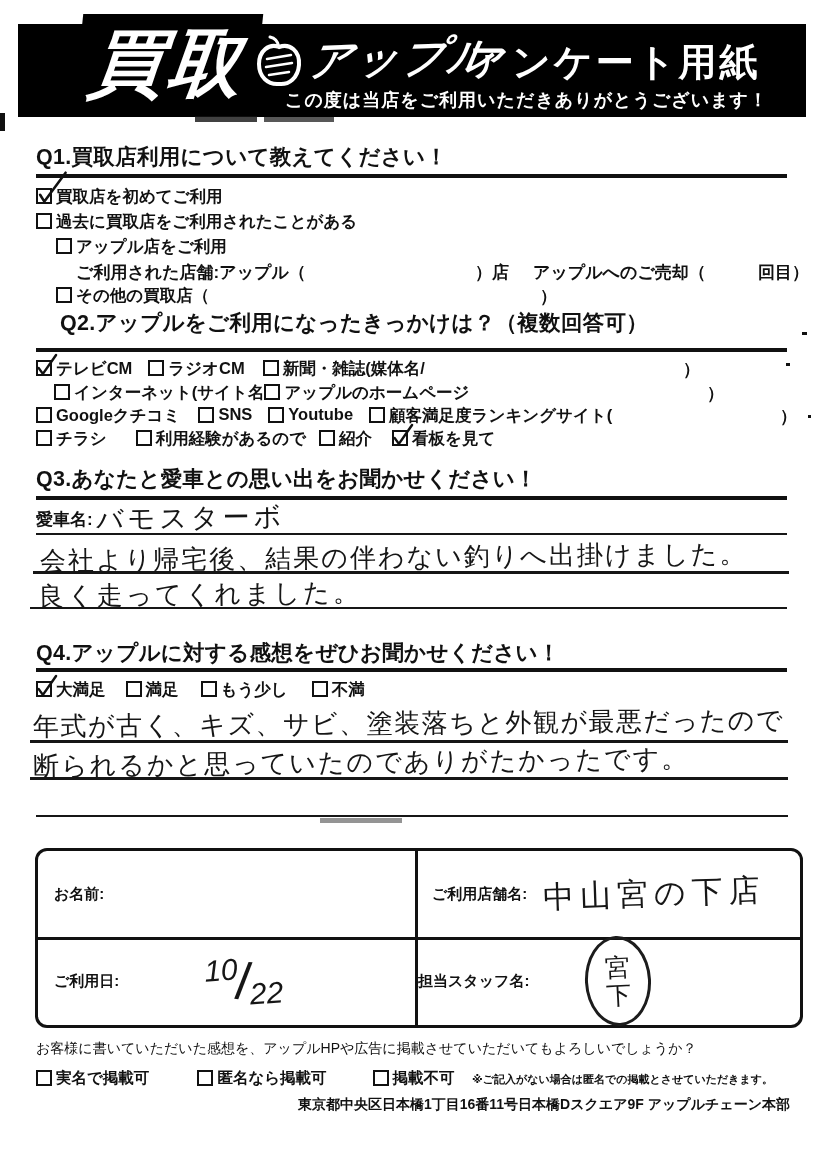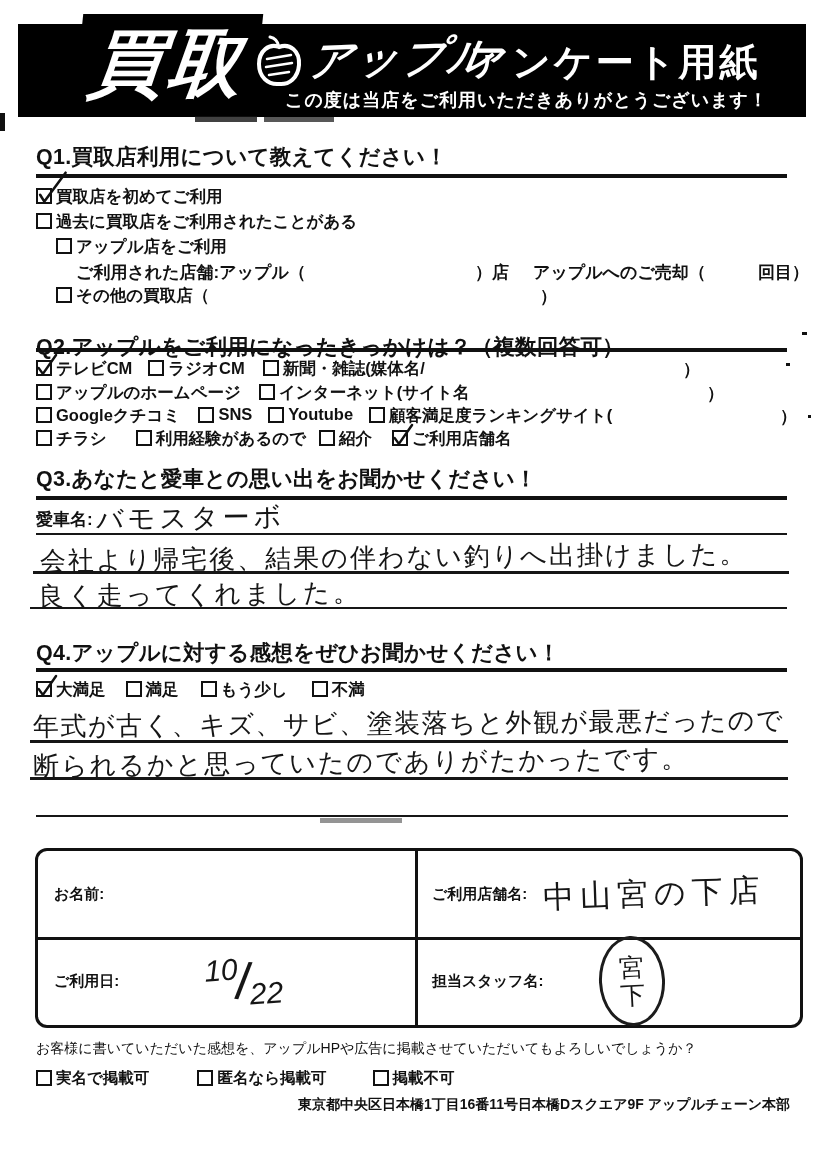--- a/index.html
+++ b/index.html
@@ -132,21 +132,21 @@
   <div class="row" style="top:285px;left:56px;">
     <span class="ci">
       <span class="cb">
         
       </span>
       <span>その他の買取店（</span>
     </span>
   </div>
   <span class="paren" style="left:540px;top:285px;">）</span>
 
-  <div class="stitle" style="top:332px;">Q2.アップルをご利用になったきっかけは？（複数回答可）</div>
+  <div class="stitle" style="top:308px;margin-left:24px;">Q2.アップルをご利用になったきっかけは？（複数回答可）</div>
   <div class="hr" style="top:348px;"></div>
 
   <div class="row" style="top:358px;">
     <span class="ci">
       <span class="cb">
         <svg class="chk" viewBox="0 0 30 34">
             <path d="M5 22 L10 29 L26 6"></path>
           </svg>
       </span>
       <span>テレビCM</span>
@@ -160,31 +160,31 @@
     <span class="ci" style="margin-left:18px;">
       <span class="cb">
         
       </span>
       <span>新聞・雑誌(媒体名/</span>
     </span>
   </div>
   <span class="paren" style="left:683px;top:358px;">）</span>
 
   <div class="row" style="top:382px;">
+    <span class="ci" style="margin-left:18px;">
+      <span class="cb">
+        
+      </span>
+      <span>インターネット(サイト名</span>
+    </span>
     <span class="ci">
       <span class="cb">
         
       </span>
       <span>アップルのホームページ</span>
-    </span>
-    <span class="ci" style="margin-left:18px;">
-      <span class="cb">
-        
-      </span>
-      <span>インターネット(サイト名</span>
     </span>
   </div>
   <span class="paren" style="left:707px;top:382px;">）</span>
 
   <div class="row" style="top:405px;">
     <span class="ci">
       <span class="cb">
         
       </span>
       <span>Googleクチコミ</span>
@@ -228,21 +228,21 @@
         
       </span>
       <span>紹介</span>
     </span>
     <span class="ci" style="margin-left:20px;">
       <span class="cb">
         <svg class="chk" viewBox="0 0 30 34">
             <path d="M5 22 L10 29 L26 6"></path>
           </svg>
       </span>
-      <span>ご利用店舗名</span>
+      <span>看板を見て</span>
     </span>
   </div>
 
   <div class="stitle" style="top:464px;">Q3.あなたと愛車との思い出をお聞かせください！</div>
   <div class="hr" style="top:496px;"></div>
 
   <span class="paren" style="left:36px;top:508px;">愛車名:</span>
   <div class="rule" style="left:36px;top:533px;width:751px;height:2px;"></div>
   <div class="rule" style="left:33px;top:571px;width:756px;height:3px;"></div>
   <div class="rule" style="left:30px;top:607px;width:757px;height:2px;"></div>
@@ -305,21 +305,21 @@
 
     <div class="cell" style="left:0;top:89px;width:377px;height:82px;padding-left:16px;">
       <span class="cell-label">ご利用日:</span>
       <span class="date-hw">
         <span class="dm">10</span>
         <span class="dsl">/</span>
         <span class="dd">22</span>
       </span>
     </div>
 
-    <div class="cell" style="left:380px;top:89px;right:0;height:82px;padding-left:14px;">
+    <div class="cell" style="left:380px;top:89px;right:0;height:82px;padding-left:0;">
       <span class="cell-label">担当スタッフ名:</span>
       <span class="staff-oval">
         <span>宮</span>
         <span>下</span>
       </span>
     </div>
   </div>
 
   <div class="f-question">お客様に書いていただいた感想を、アップルHPや広告に掲載させていただいてもよろしいでしょうか？</div>
 
@@ -337,15 +337,16 @@
       <span>匿名なら掲載可</span>
     </span>
     <span class="ci" style="margin-left:46px;">
       <span class="cb">
         
       </span>
       <span>掲載不可</span>
     </span>
   </div>
 
+  <div class="f-note">※ご記入がない場合は匿名での掲載とさせていただきます。</div>
   <div class="f-address">東京都中央区日本橋1丁目16番11号日本橋Dスクエア9F アップルチェーン本部</div>
 
 </div>
 
 </body></html>

